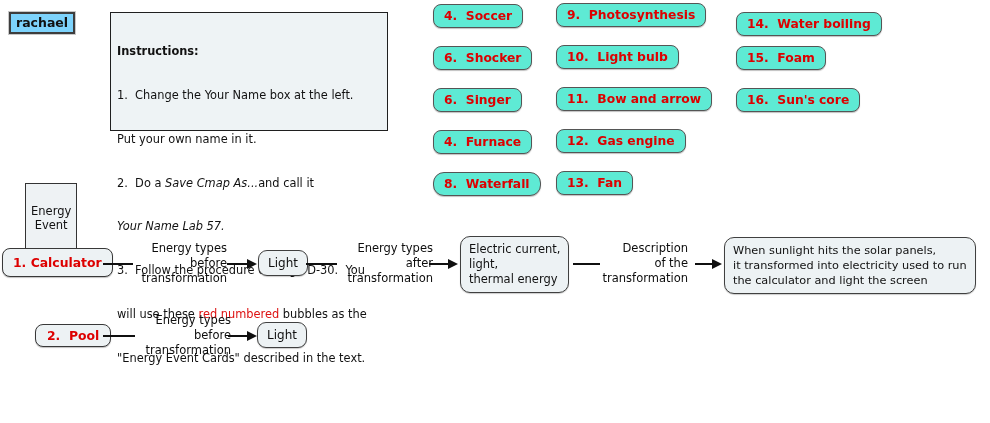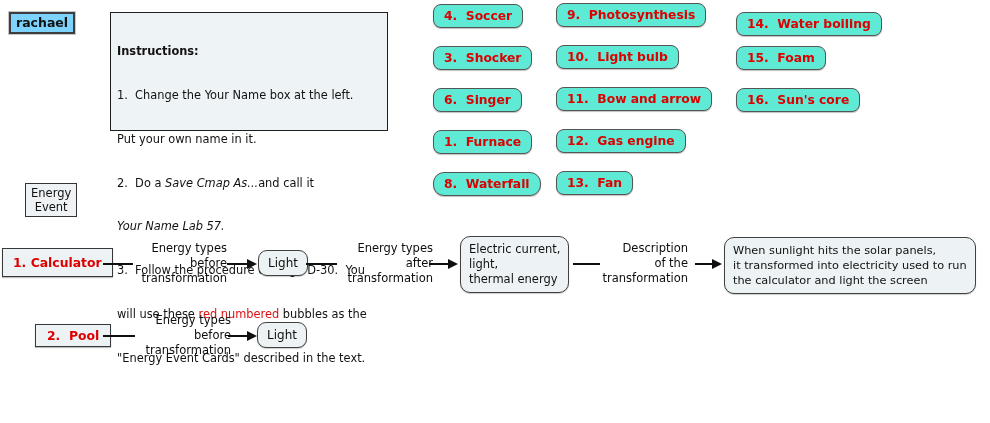--- a/index.html
+++ b/index.html
@@ -53,21 +53,21 @@
     box-shadow: 0 1px 1px rgba(0,0,0,0.25);
   }
 
   
   .plain-box {
     background: #eef2f4;
     border: 1.4px solid #333;
     font-size: 11.5px;
     line-height: 14px;
     text-align: center;
-    padding: 2px 5px;
+    padding: 20px 5px;
     white-space: pre;
   }
 
   
   .node {
     background: #edf2f4;
     border: 1.7px solid #404040;
     border-radius: 9px;
     font-size: 12px;
     padding: 5px 9px;
@@ -79,21 +79,21 @@
     line-height: 15px;
     border-radius: 10px;
     padding: 5px 8px;
     text-align: left;
   }
 
   
   .event-bubble {
     background: #edf2f4;
     border: 1.8px solid #383838;
-    border-radius: 0;
+    border-radius: 8px;
     color: #dd0000;
     font-weight: bold;
     font-size: 12.4px;
     white-space: pre;
     box-shadow: 0 1px 1px rgba(0,0,0,0.25);
   }
 
   
   .link-label {
     width: 96px;
@@ -127,23 +127,23 @@
     <div>1.  Change the Your Name box at the left.</div>
     <div>Put your own name in it.</div>
     <div><span>2.  Do a </span><i>Save Cmap As...</i><span>and call it</span></div>
     <div><i>Your Name Lab 57.</i></div>
     <div>3.  Follow the procedure on Page D-30.  You</div>
     <div><span>will use these </span><span class="red">red numbered</span><span> bubbles as the</span></div>
     <div>"Energy Event Cards" described in the text.</div>
   </div>
 
   <div class="abs card" style="left:433px; top:4px;">4.  Soccer</div>
-  <div class="abs card" style="left:433px; top:46px;">3.  Shocker</div>
+  <div class="abs card" style="left:433px; top:46px;">6.  Shocker</div>
   <div class="abs card" style="left:433px; top:88px;">6.  Singer</div>
-  <div class="abs card" style="left:433px; top:130px;">1.  Furnace</div>
+  <div class="abs card" style="left:433px; top:130px;">4.  Furnace</div>
   <div class="abs card" style="left:433px; top:172px;border-radius:11px;">8.  Waterfall</div>
 
   <div class="abs card" style="left:556px; top:3px;">9.  Photosynthesis</div>
   <div class="abs card" style="left:556px; top:45px;">10.  Light bulb</div>
   <div class="abs card" style="left:556px; top:87px;">11.  Bow and arrow</div>
   <div class="abs card" style="left:556px; top:129px;">12.  Gas engine</div>
   <div class="abs card" style="left:556px; top:171px;">13.  Fan</div>
 
   <div class="abs card" style="left:736px; top:4px;margin-top:8px;">14.  Water boiling</div>
   <div class="abs card" style="left:736px; top:46px;">15.  Foam</div>

